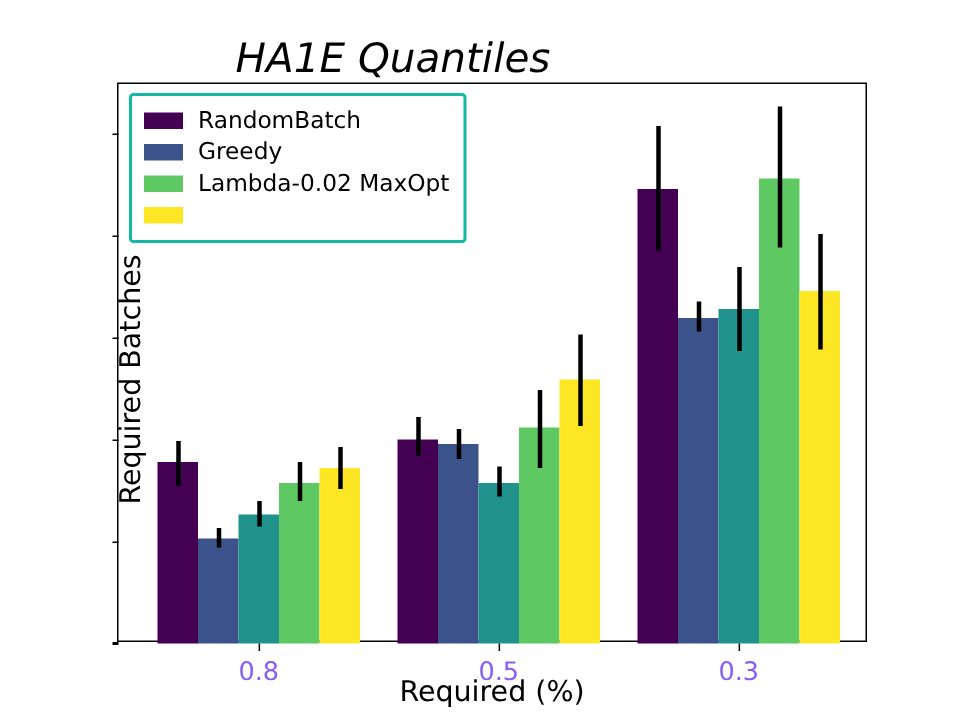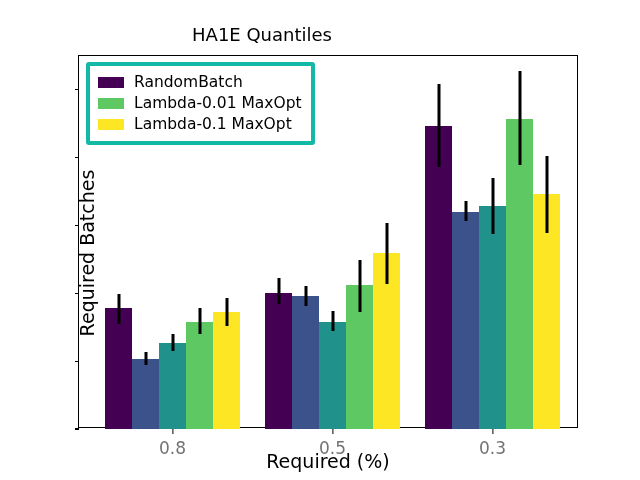--- a/index.html
+++ b/index.html
@@ -5,54 +5,54 @@
   html,body{margin:0;padding:0;}
   body{
     width:640px;height:480px;background:#ffffff;
     font-family:"DejaVu Sans", sans-serif;
     overflow:hidden;
   }
   #fig{position:relative;width:640px;height:480px;}
 
   #chart-title{
     position:absolute;left:0;top:24px;width:524px;
-    text-align:center;font-size:18px;color:#000;
+    text-align:center;font-size:27px;color:#000;font-style:italic;
   }
 
   
   #plot-area{
     position:absolute;left:78px;top:55px;width:500px;height:373px;
     border:1.1px solid #000;box-sizing:border-box;background:#fff;
   }
   #bars-layer{position:absolute;left:0;top:0;width:100%;height:100%;}
 
   .bar{position:absolute;bottom:0;}
   .errbar{position:absolute;width:3px;background:#000;transform:translateX(-50%);}
   .ytick-mark{position:absolute;left:-4.5px;width:4.5px;height:1.2px;background:#000;}
   #ylabel{
     position:absolute;left:-292px;top:186px;width:600px;
     text-align:center;font-size:19px;color:#000;
     transform:rotate(-90deg);transform-origin:center center;
   }
 
   
   .xtick-label{
-    position:absolute;top:382px;font-size:17px;color:#737373;
+    position:absolute;top:382px;font-size:17px;color:#8b5cf6;
     transform:translateX(-50%);white-space:nowrap;
   }
   .xtick-mark{position:absolute;top:373px;width:1.2px;height:4.5px;background:#000;transform:translateX(-50%);}
   #xlabel{
     position:absolute;left:78px;top:450px;width:500px;
     text-align:center;font-size:19px;color:#000;
   }
 
   
   #legend{
     position:absolute;left:86px;top:62px;
-    background:#fff;border:4px solid #14b8a6;border-radius:3px;
+    background:#fff;border:2px solid #14b8a6;border-radius:3px;
     padding:6px 9px 6px 8px;
   }
   .legend-row{display:flex;align-items:center;height:21px;}
   .legend-swatch{width:26px;height:11px;margin-right:10px;flex:none;}
   .legend-text{font-size:15.5px;color:#000;white-space:nowrap;line-height:1;}
 </style>
 </head>
 <body>
 
 <div id="fig">
@@ -110,22 +110,25 @@
   </div>
 
   <div id="xlabel">Required (%)</div>
 
   <div id="legend">
       <div class="legend-row">
         <span class="legend-swatch" style="background: rgb(68, 1, 84);"></span>
         <span class="legend-text">RandomBatch</span>
       </div>
       <div class="legend-row">
+        <span class="legend-swatch" style="background: rgb(59, 82, 139);"></span>
+        <span class="legend-text">Greedy</span>
+      </div>
+      <div class="legend-row">
         <span class="legend-swatch" style="background: rgb(94, 201, 98);"></span>
-        <span class="legend-text">Lambda-0.01 MaxOpt</span>
+        <span class="legend-text">Lambda-0.02 MaxOpt</span>
       </div>
       <div class="legend-row">
         <span class="legend-swatch" style="background: rgb(253, 231, 37);"></span>
-        <span class="legend-text">Lambda-0.1 MaxOpt</span>
       </div>
     </div>
 
 </div>
 
 </body></html>

